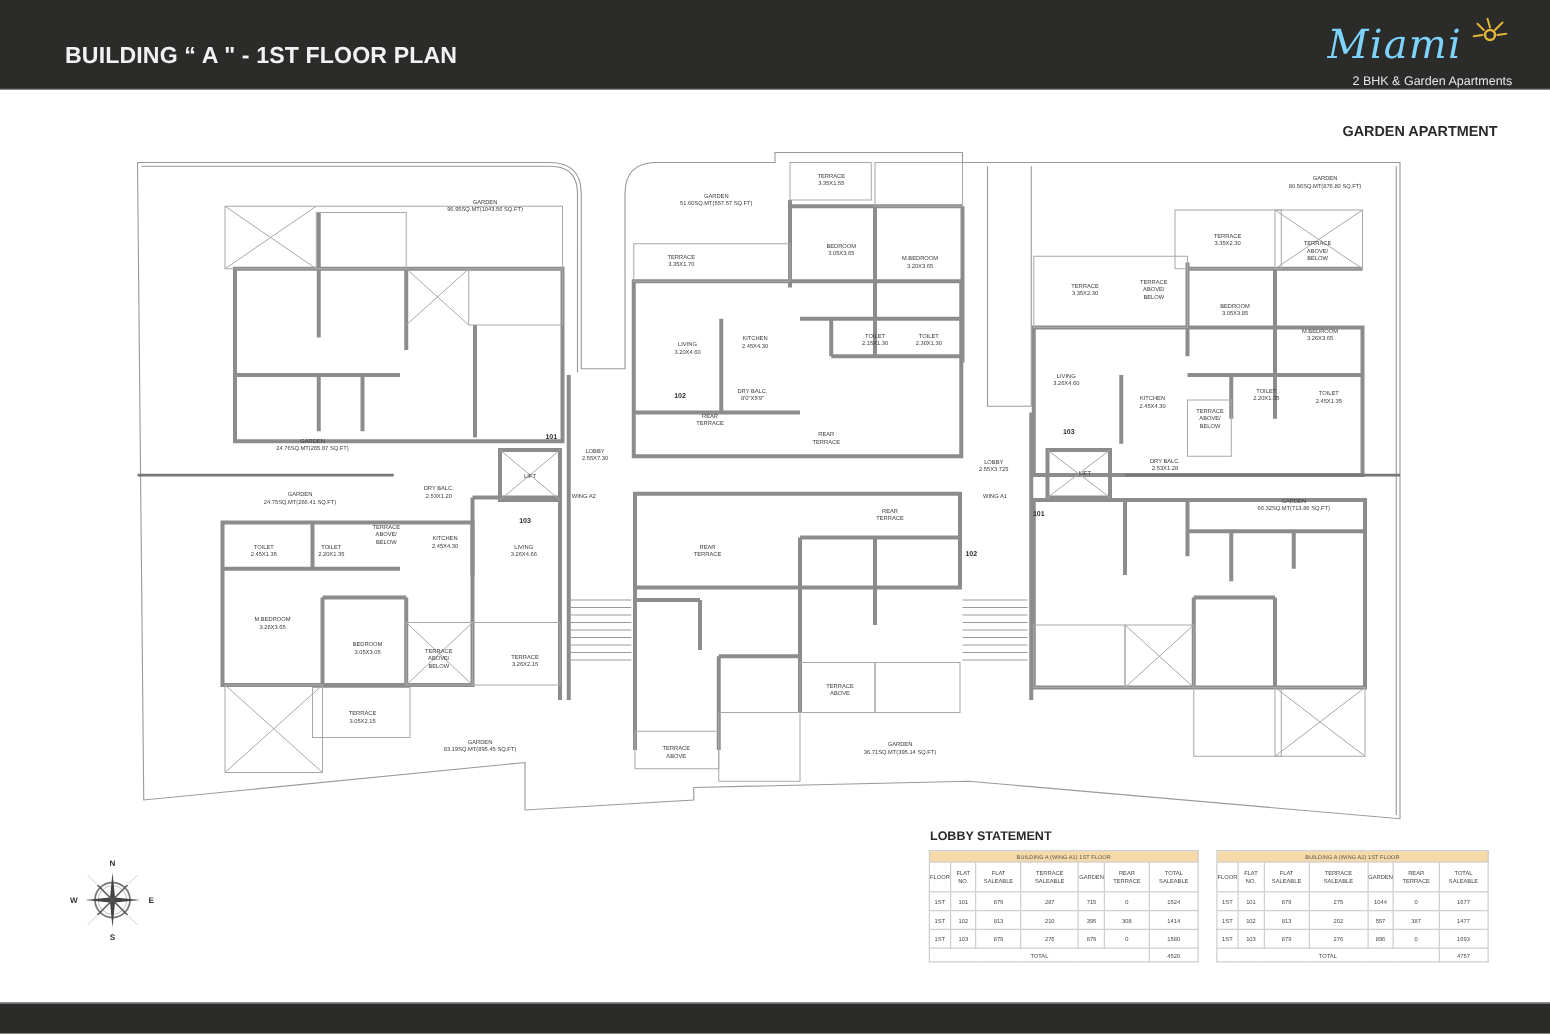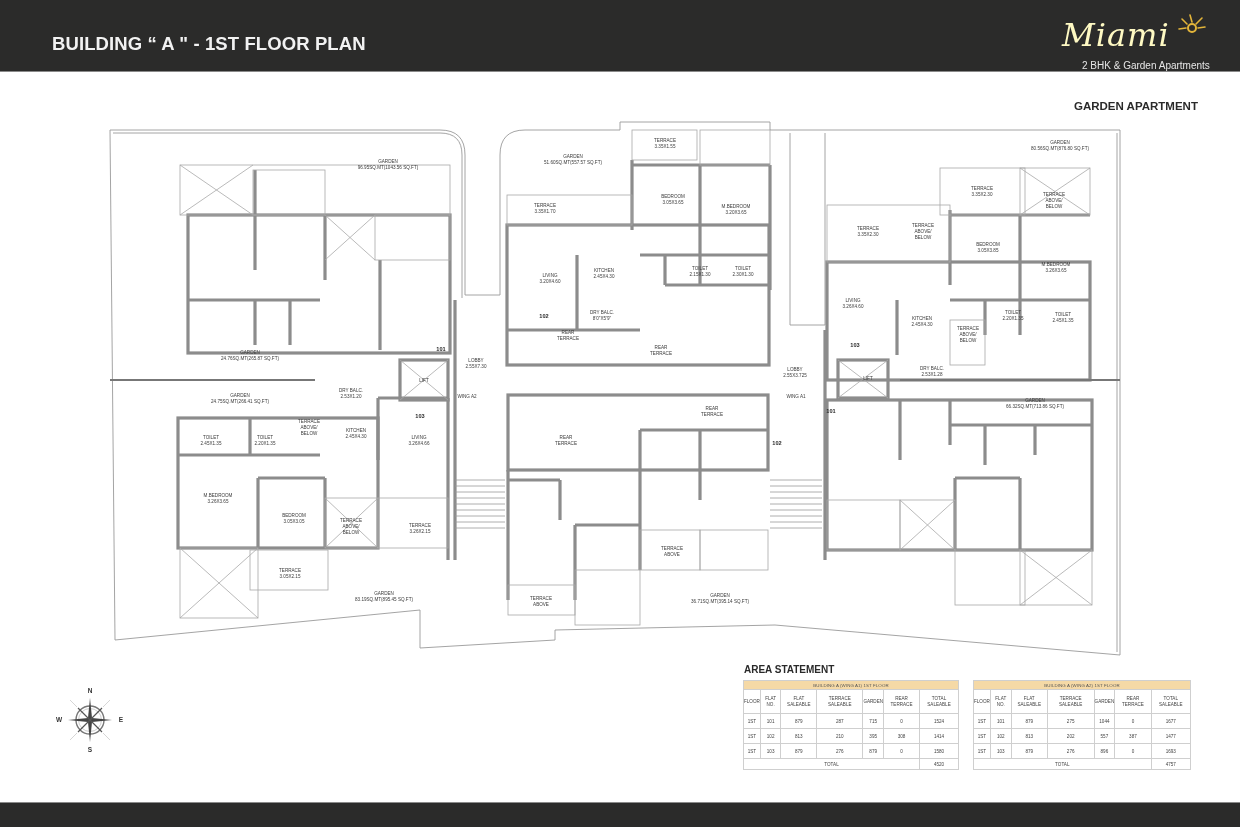--- a/index.html
+++ b/index.html
@@ -2,21 +2,21 @@
 <html><head>
 <meta charset="utf-8">
 <style>
   * { box-sizing: border-box; margin: 0; padding: 0; }
   html, body { width: 1240px; height: 827px; overflow: hidden; background: #ffffff; }
   body { position: relative; font-family: "Liberation Sans", sans-serif; color: #333; }
 
   .header { position: absolute; left: 0; top: 0; width: 1240px; height: 72px; background: #2b2b2a; border-bottom: 1px solid #8a8a8a; }
   .header-title { position: absolute; left: 52px; top: 33px; color: #f2f2f2; font-size: 18.5px; font-weight: bold; letter-spacing: 0.1px; }
   .logo { position: absolute; left: 1058px; top: 14px; width: 160px; height: 58px; }
-  .logo-word { position: absolute; left: 4px; top: 2px; font-family: "DejaVu Serif", serif; font-style: italic; font-size: 32px; color: #fef9c3; letter-spacing: 1px; }
+  .logo-word { position: absolute; left: 4px; top: 2px; font-family: "DejaVu Serif", serif; font-style: italic; font-size: 32px; color: #7dd3fc; letter-spacing: 1px; }
   .logo-sub { position: absolute; left: 24px; top: 46px; font-size: 10px; color: #e6e6e6; white-space: nowrap; }
   .logo-sun { position: absolute; left: 118px; top: 0px; width: 30px; height: 24px; }
 
   .subtitle { position: absolute; left: 1074px; top: 100px; font-size: 11.5px; font-weight: bold; color: #2a2a2a; text-align: center; }
 
   .plan { position: absolute; left: 0; top: 72px; width: 1240px; height: 590px; }
 
   .compass { position: absolute; left: 50px; top: 684px; width: 80px; height: 70px; }
 
   .area-title { position: absolute; left: 744px; top: 664px; font-size: 10px; font-weight: bold; color: #2a2a2a; }
@@ -313,21 +313,21 @@
   <path d="M18 36 L38 34 L40 36 L38 38 Z" fill="#444"></path>
   <path d="M62 36 L42 34 L40 36 L42 38 Z" fill="#444"></path>
   <path d="M28 24 L40 36 M52 24 L40 36 M28 48 L40 36 M52 48 L40 36" stroke="#555" stroke-width="1.2"></path>
   <path d="M20 16 L27 23 M60 16 L53 23 M20 56 L27 49 M60 56 L53 49" stroke="#ccc" stroke-width="0.8"></path>
   <text x="40" y="9" text-anchor="middle" font-size="6.5" font-weight="bold" fill="#333" font-family="Liberation Sans, sans-serif">N</text>
   <text x="40" y="68" text-anchor="middle" font-size="6.5" font-weight="bold" fill="#333" font-family="Liberation Sans, sans-serif">S</text>
   <text x="71" y="38" text-anchor="middle" font-size="6.5" font-weight="bold" fill="#333" font-family="Liberation Sans, sans-serif">E</text>
   <text x="9" y="38" text-anchor="middle" font-size="6.5" font-weight="bold" fill="#333" font-family="Liberation Sans, sans-serif">W</text>
 </svg>
 
-<div class="area-title">AREA STATEMENT</div>
+<div class="area-title">LOBBY STATEMENT</div>
 
 <table class="area" id="table-a1">
   <tbody>
       <tr class="caption-row">
         <th colspan="7">BUILDING A (WING A1) 1ST FLOOR</th>
       </tr>
   <tr class="head-row">
     <th>FLOOR</th>
     <th>FLAT NO.</th>
     <th>FLAT SALEABLE</th>

